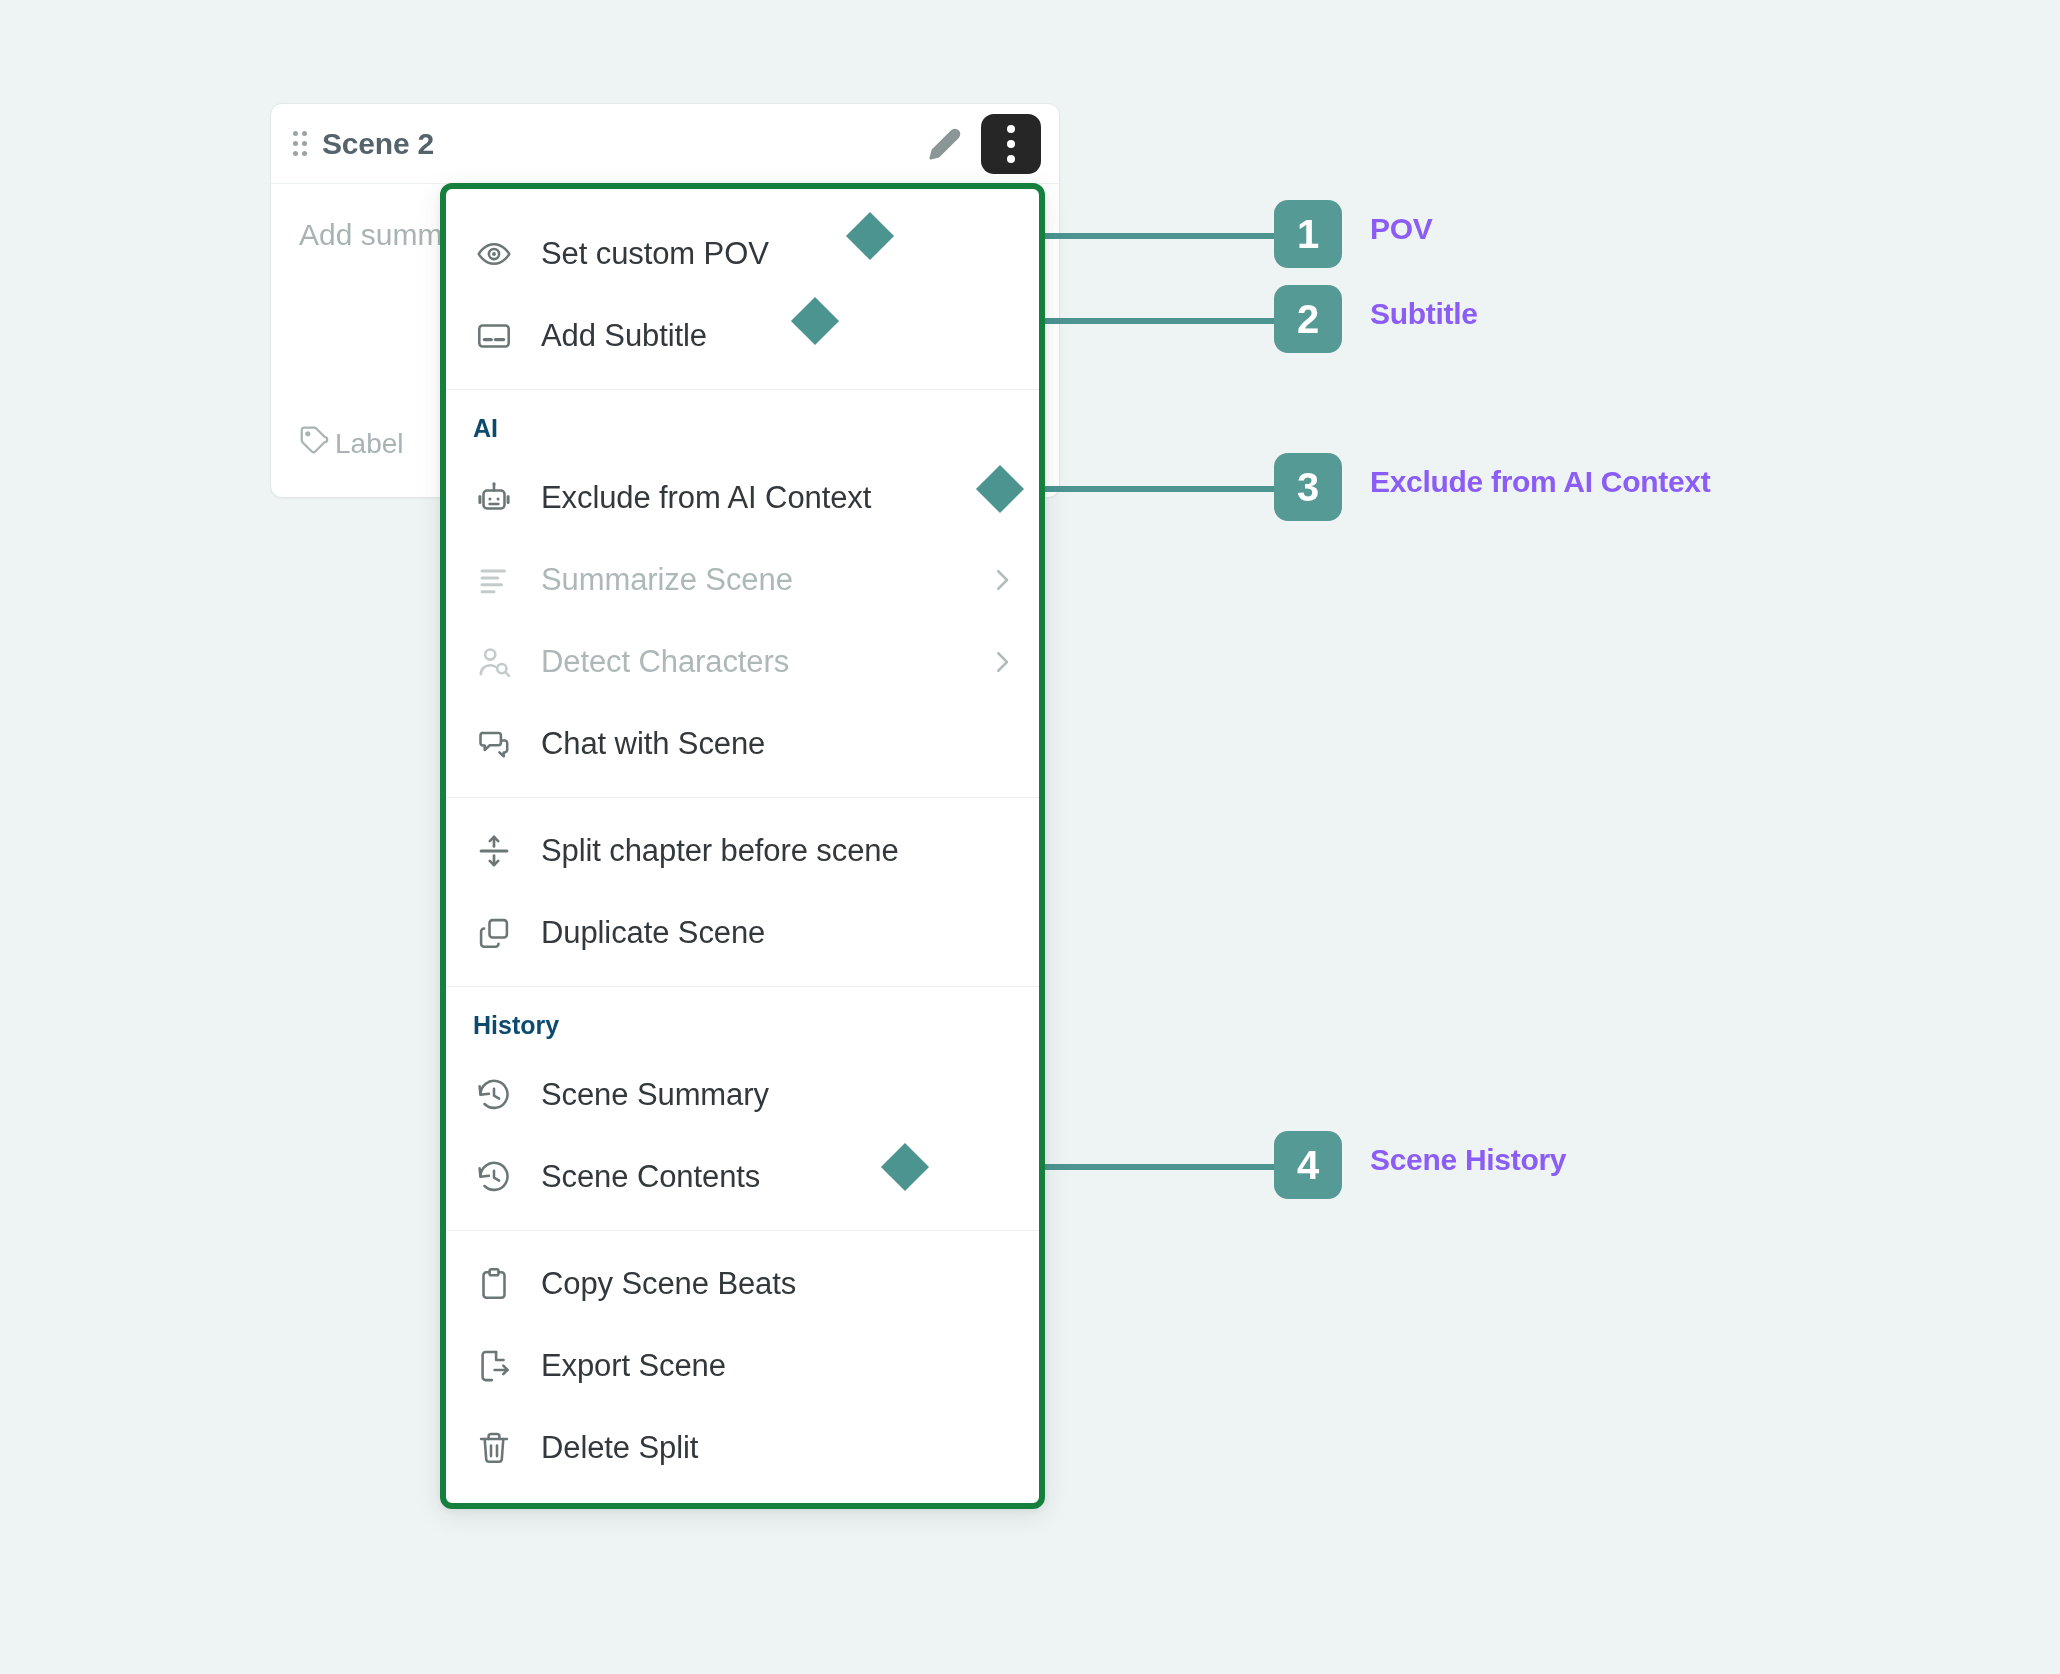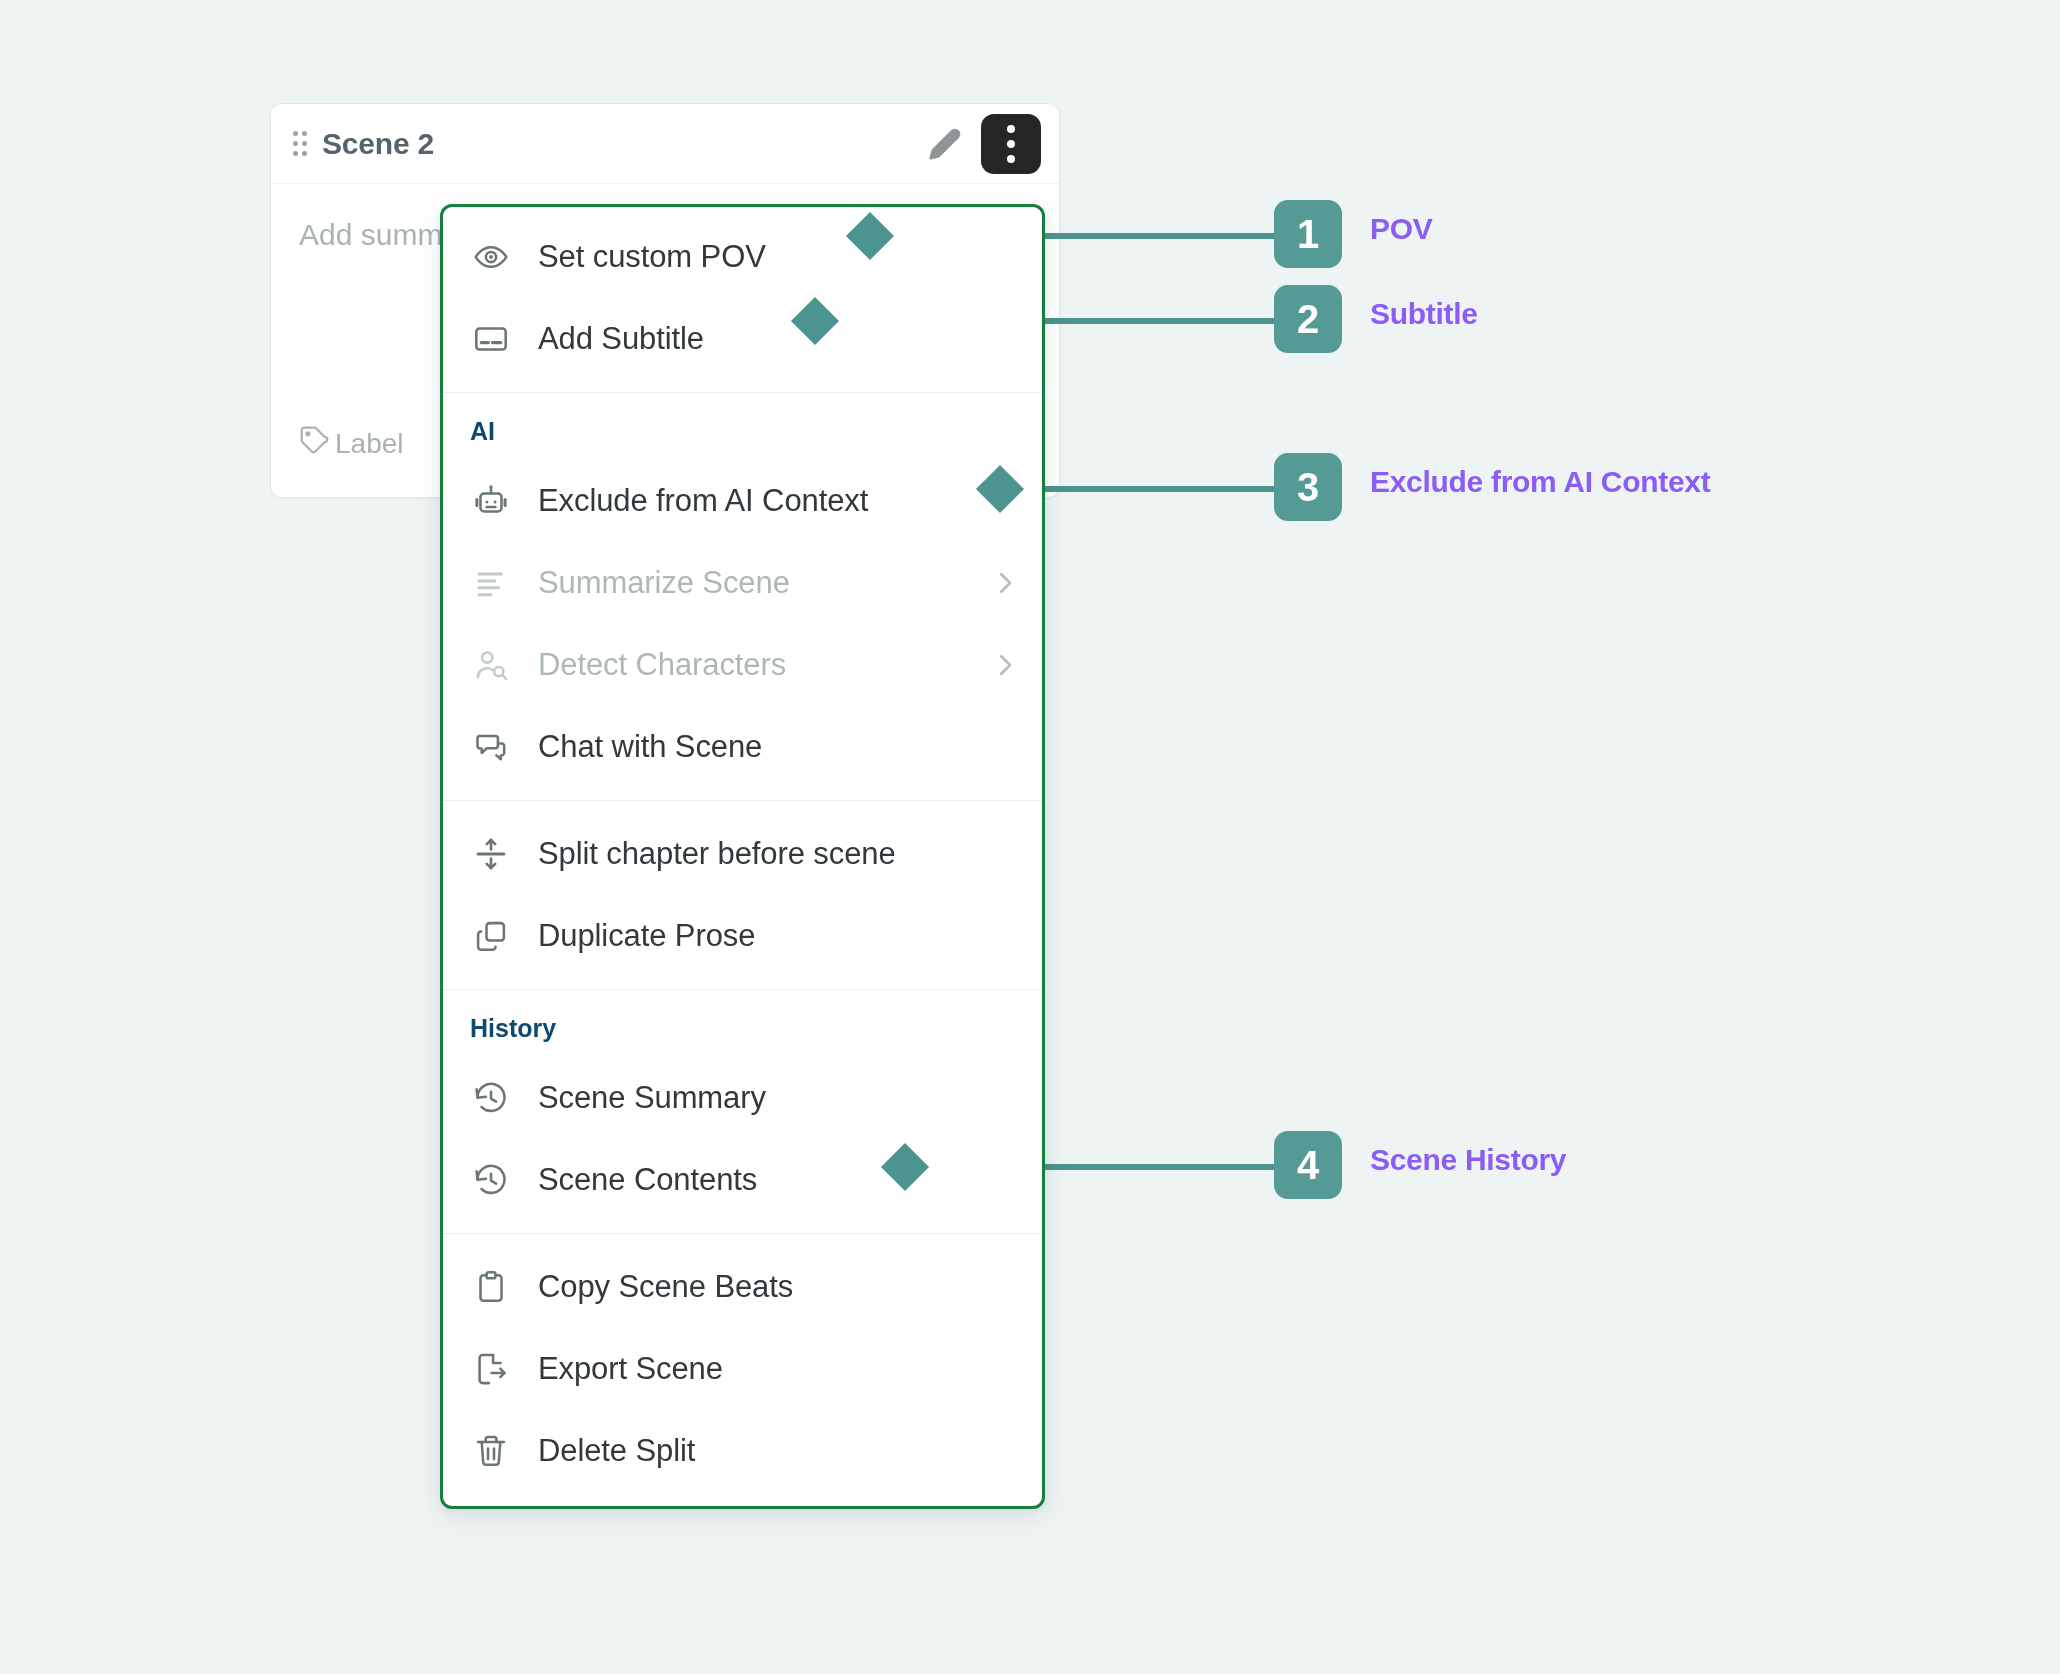--- a/index.html
+++ b/index.html
@@ -59,26 +59,25 @@
     position: absolute; left: 28px; bottom: 36px;
     display: flex; align-items: center; gap: 6px;
     color: #a9b3b3; font-size: 28px;
   }
 
   
   .context-menu {
     position: absolute; left: 440px; top: 183px;
     width: 605px;
     background: #ffffff;
-    border: 3px solid #15803d;
+    border: 6px solid #15803d;
     border-radius: 12px;
     box-shadow: 0 6px 26px rgba(40,60,60,0.10), 0 2px 6px rgba(40,60,60,0.06);
-    padding: 9px 0 14px 0;
+    padding: 24px 0 14px 0;
     z-index: 20;
-    margin-top: 21px;
   }
   .menu-section { padding: 0; }
   .menu-divider { height: 1px; background: #ebefef; margin: 12px 0; }
   .section-title {
     font-size: 25px; font-weight: 700; color: #0c4a6e;
     padding: 12px 0 14px 27px;
   }
   .menu-item {
     display: flex; align-items: center;
     height: 82px;
@@ -269,21 +268,21 @@
         </span>
         <span class="mi-label">Split chapter before scene</span>
       </div>
       <div class="menu-item">
         <span class="mi-icon">
           <svg width="36" height="36" viewBox="0 0 24 24" fill="none" stroke="currentColor" stroke-width="1.7" stroke-linecap="round" stroke-linejoin="round">
             <rect x="9" y="3.4" width="11.6" height="11.6" rx="2"></rect>
             <path d="M15 19.2a2 2 0 0 1-2 2H5.4a2 2 0 0 1-2-2V11a2 2 0 0 1 2-2"></path>
           </svg>
         </span>
-        <span class="mi-label">Duplicate Prose</span>
+        <span class="mi-label">Duplicate Scene</span>
       </div>
     </div>
 
     <div class="menu-divider"></div>
 
     <div class="menu-section">
       <div class="section-title">History</div>
       <div class="menu-item">
         <span class="mi-icon">
           <svg width="36" height="36" viewBox="0 0 24 24" fill="none" stroke="currentColor" stroke-width="1.7" stroke-linecap="round" stroke-linejoin="round">

